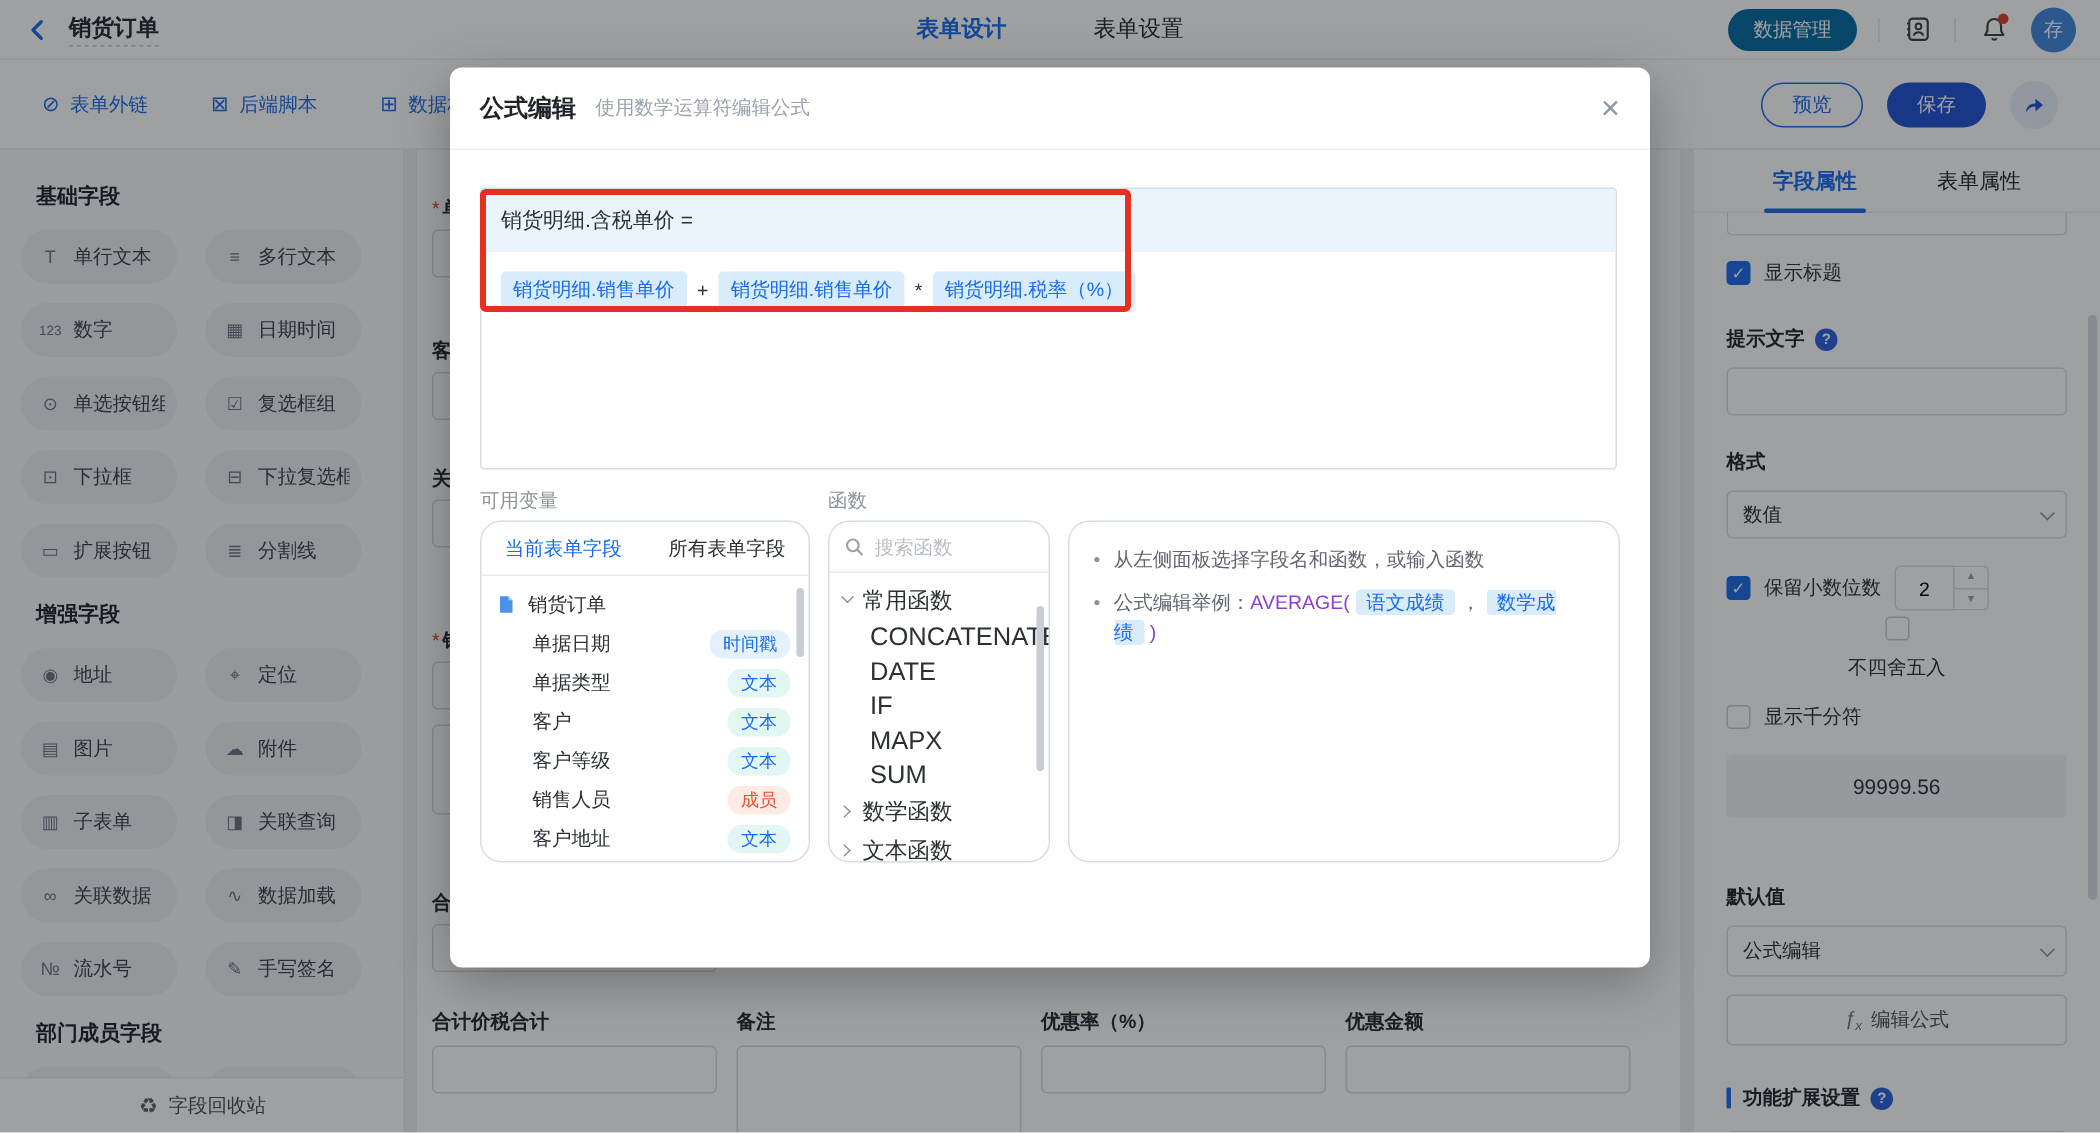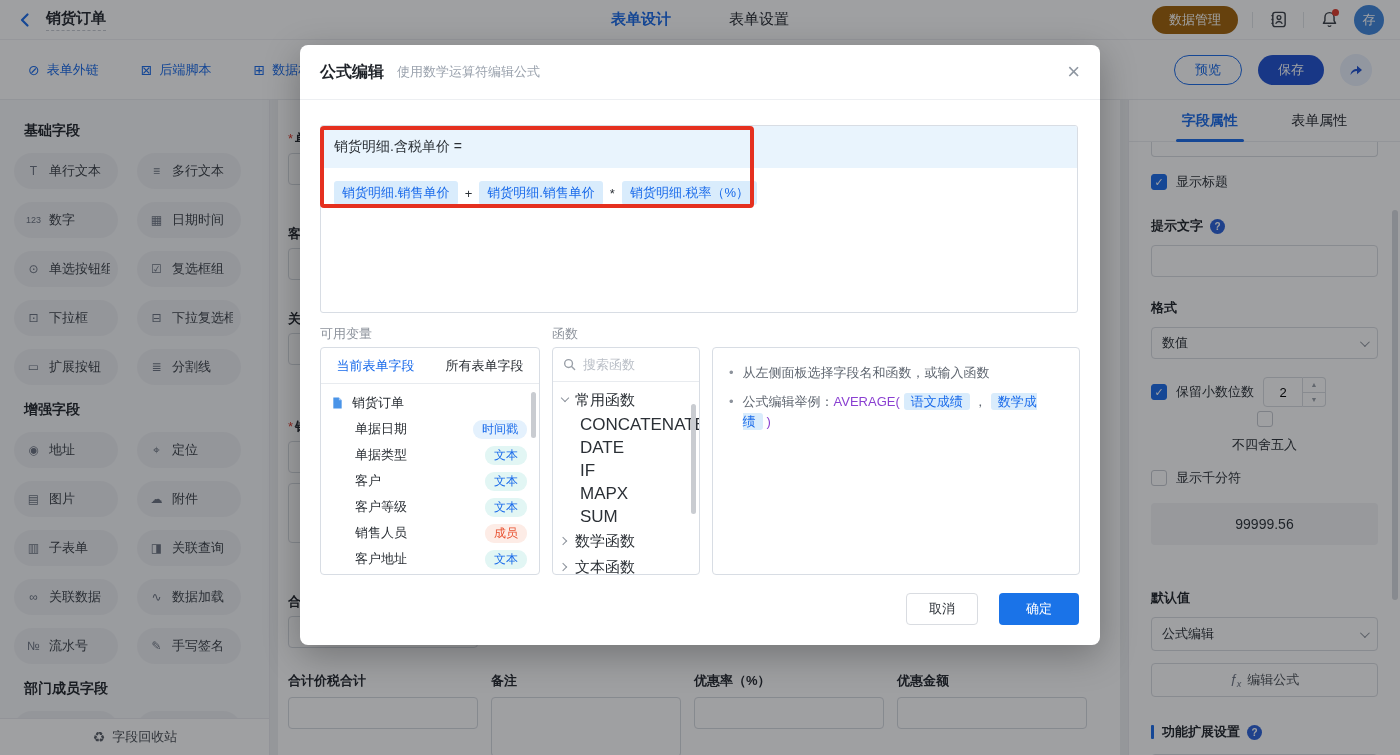--- a/index.html
+++ b/index.html
@@ -10,21 +10,21 @@
   
   .topbar { position:absolute; left:0; top:0; width:1400px; height:40px; background:#fff;
             display:flex; align-items:center; padding:0 16px; border-bottom:1px solid #f0f1f3; z-index:1; }
   .tb-left { display:flex; align-items:center; gap:12px; }
   .back-ic { width:18px; height:18px; display:inline-flex; align-items:center; justify-content:center; cursor:pointer; }
   .tb-title { font-size:15px; font-weight:700; color:#23272e; border-bottom:1px dashed #c6cad1; padding-bottom:2px; }
   .tb-tabs { position:absolute; left:50%; transform:translateX(-50%); display:flex; gap:58px; }
   .tb-tab { font-size:15px; color:#23272e; cursor:pointer; }
   .tb-tab.active { color:#1a6bea; font-weight:600; }
   .tb-right { margin-left:auto; display:flex; align-items:center; gap:14px; }
-  .btn-green { background:#a16207; color:#fff; border:none; border-radius:15px; height:28px; padding:0 17px; font-size:13px; cursor:pointer; }
+  .btn-green { background:#0369a1; color:#fff; border:none; border-radius:15px; height:28px; padding:0 17px; font-size:13px; cursor:pointer; }
   .vsep { width:1px; height:16px; background:#e2e4e8; }
   .tb-ic { width:22px; height:22px; position:relative; display:inline-flex; align-items:center; justify-content:center; cursor:pointer; }
   .bell-dot { position:absolute; right:1px; top:0; width:7px; height:7px; background:#e0392b; border-radius:50%; }
   .avatar { width:30px; height:30px; border-radius:50%; background:#3e86dd; color:#fff; font-size:13px;
             display:flex; align-items:center; justify-content:center; cursor:pointer; }
 
   
   .toolbar { position:absolute; left:0; top:40px; width:1400px; height:60px; background:#fff;
              display:flex; align-items:center; padding:0 28px; border-bottom:1px solid #ecedf0; z-index:1; }
   .tool-links { display:flex; align-items:center; gap:42px; }
@@ -97,21 +97,21 @@
   .md-close { margin-left:auto; font-size:22px; color:#8f97a1; cursor:pointer; line-height:1; }
 
   .fx-box { position:absolute; left:20px; top:80px; width:758px; height:188px; border:1px solid #d8dde4; border-radius:3px; overflow:hidden; background:#fff; }
   .fx-head { height:42px; background:#e9f4fd; display:flex; align-items:center; padding:0 13px; font-size:14px; color:#2b3036; }
   .fx-tokens { padding:13px; display:flex; align-items:center; flex-wrap:wrap; }
   .fx-chip { background:#d9ecfc; color:#1a6bea; font-size:13px; padding:3px 8px; border-radius:3px; cursor:pointer; }
   .fx-op { color:#2b3036; margin:0 7px; font-size:13px; }
   .fx-red { position:absolute; left:20px; top:81px; width:434px; height:82px; border:4px solid #e5301f; border-radius:4px; z-index:5; pointer-events:none; }
 
   .panel-label { position:absolute; top:280px; font-size:13px; color:#8d939c; }
-  .md-panel { position:absolute; top:302px; height:228px; border:1px solid #d8dde4; border-radius:4px; background:#fff; overflow:hidden; }
+  .md-panel { position:absolute; top:302px; height:228px; border:1px solid #d8dde4; border-radius:14px; background:#fff; overflow:hidden; }
   .vars-panel { left:20px; width:220px; }
   .fns-panel { left:252px; width:148px; }
   .help-panel { left:412px; width:368px; padding:15px 16px; }
 
   .vp-tabs { height:36px; display:flex; border-bottom:1px solid #e8ebef; }
   .vp-tab { flex:1; display:flex; align-items:center; justify-content:center; font-size:13px; color:#2b3036; cursor:pointer; }
   .vp-tab.active { color:#1a6bea; }
   .vp-list { padding:6px 0; position:relative; }
   .vp-root { height:26px; display:flex; align-items:center; gap:7px; padding:0 10px; cursor:pointer; }
   .vp-row { height:26px; display:flex; align-items:center; justify-content:space-between; padding:0 12px 0 34px; cursor:pointer; }
@@ -539,19 +539,15 @@
       <div class="help-li">
           <span class="dot">•</span>
         <span>从左侧面板选择字段名和函数，或输入函数</span>
         </div>
       <div class="help-li">
           <span class="dot">•</span>
         <span id="help-example"><span>公式编辑举例：</span><span class="hl-fn">AVERAGE(</span><span class="hl-chip">语文成绩</span><span>，</span><span class="hl-chip">数学成绩</span><span class="hl-fn">)</span></span>
         </div>
     </div>
 
-    <div class="md-footer">
-      <button class="btn-cancel">取消</button>
-      <button class="btn-confirm">确定</button>
-    </div>
   </section>
 
 </div>
 
 </body></html>

